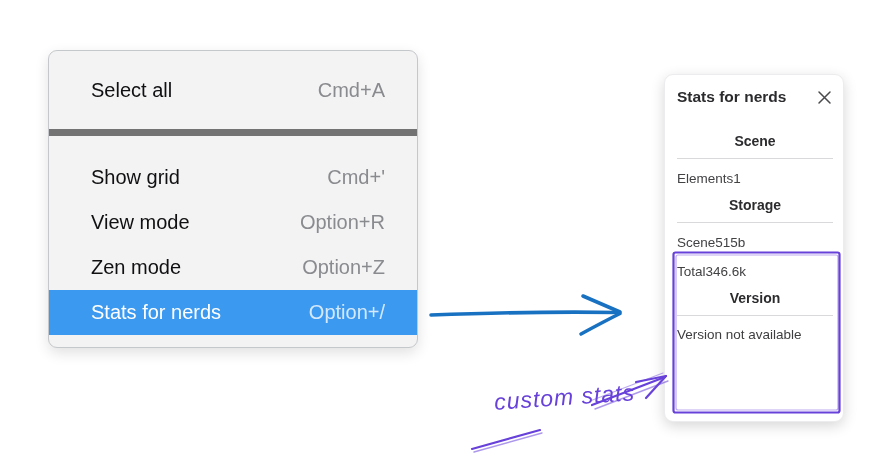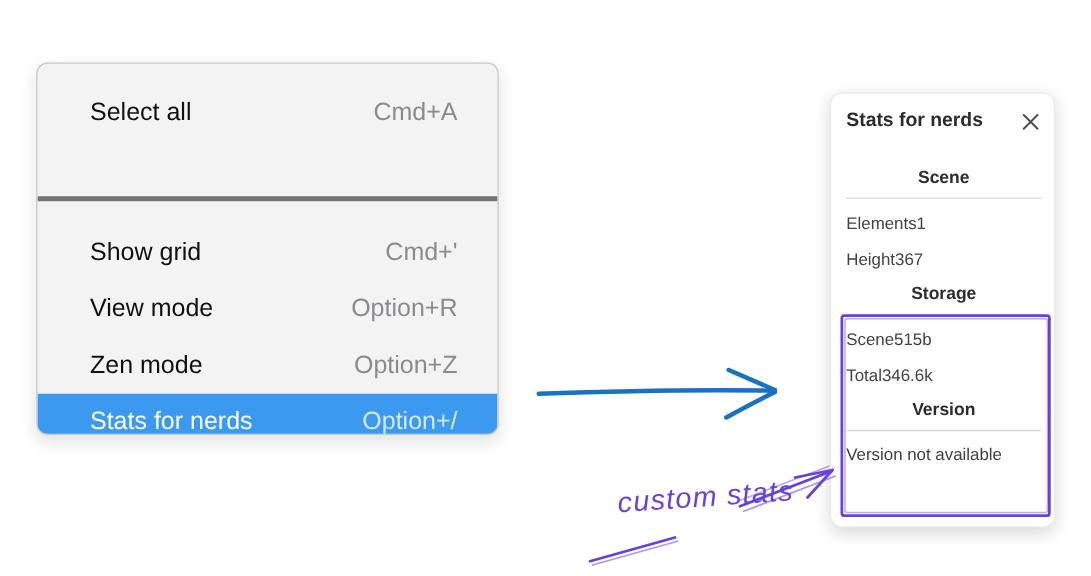--- a/index.html
+++ b/index.html
@@ -8,38 +8,37 @@
     width: 873px;
     height: 461px;
     background: #ffffff;
     overflow: hidden;
     font-family: "Liberation Sans", sans-serif;
   }
 
   
   .context-menu {
     position: absolute;
-    left: 29px; top: 50px;
+    left: 48px; top: 50px;
     width: 370px; height: 298px;
     box-sizing: border-box;
     background: #f3f3f4;
     border: 1px solid #c5c8cb;
     border-radius: 9px;
     box-shadow: 0 5px 14px rgba(0,0,0,0.12);
     overflow: hidden;
   }
   .menu-section-top {
     height: 78px;
     display: flex;
     align-items: center;
   }
   .menu-section-bottom {
-    border-top: 4px solid #737373;
+    border-top: 7px solid #737373;
     padding-top: 19px;
-    margin-top: 28px;
   }
   .menu-row {
     height: 45px;
     width: 100%;
     box-sizing: border-box;
     display: flex;
     align-items: center;
     justify-content: space-between;
     padding: 0 32px 0 42px;
     font-size: 20px;
@@ -184,24 +183,20 @@
         </svg>
       </button>
     </div>
 
     <h3 class="section-heading">Scene</h3>
     <hr class="section-divider">
     <div class="stats-row">
       <span class="stat-label">Elements</span>
       <span class="stat-value">1</span>
     </div>
-    <div class="stats-row">
-      <span class="stat-label">Height</span>
-      <span class="stat-value">367</span>
-    </div>
 
     <h3 class="section-heading">Storage</h3>
     <hr class="section-divider">
     <div class="stats-row">
       <span class="stat-label">Scene</span>
       <span class="stat-value">515b</span>
     </div>
     <div class="stats-row">
       <span class="stat-label">Total</span>
       <span class="stat-value">346.6k</span>

